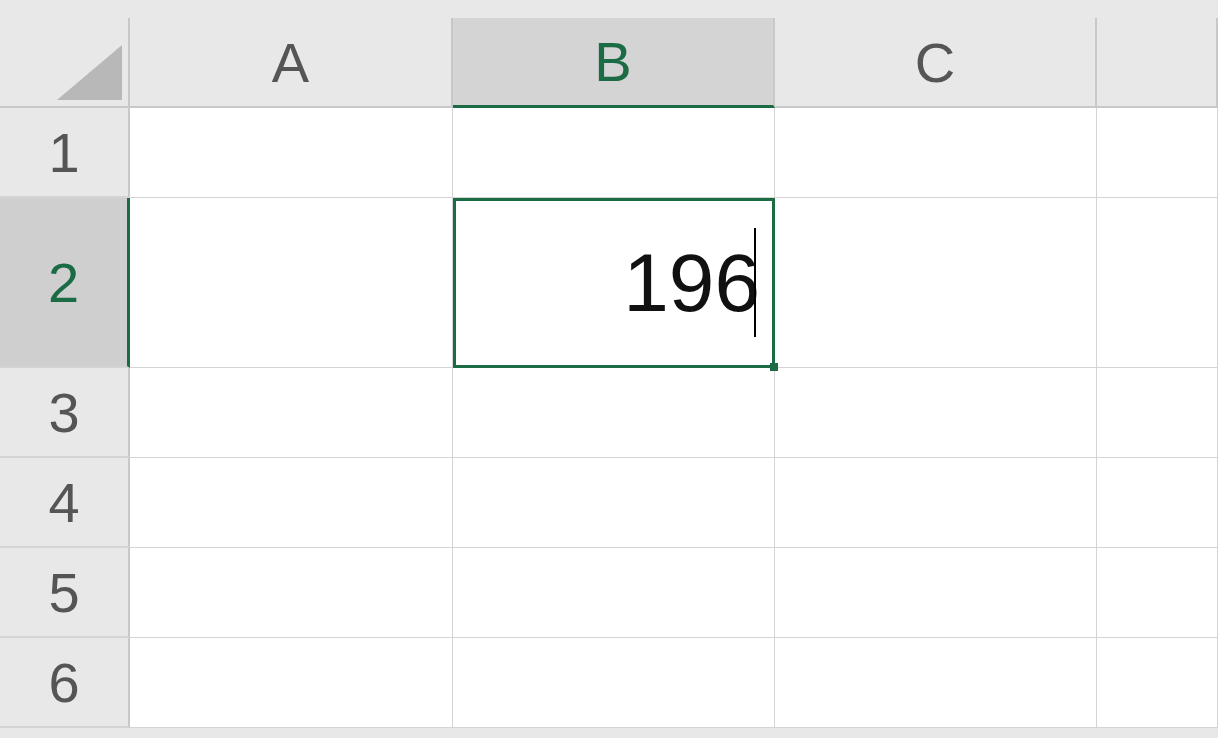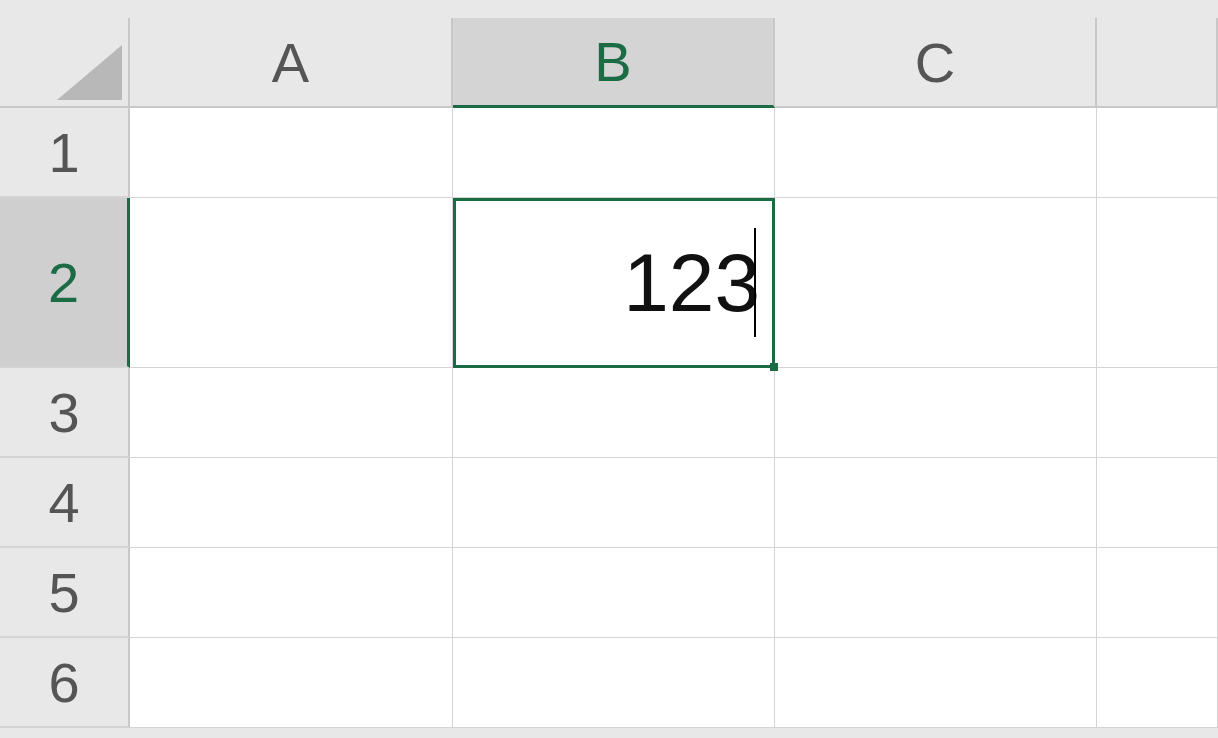--- a/index.html
+++ b/index.html
@@ -144,21 +144,21 @@
       <div class="row-header row-1">1</div>
       <div class="cell col-A row-1"></div>
       <div class="cell col-B row-1"></div>
       <div class="cell col-C row-1"></div>
       <div class="cell col-D row-1"></div>
     </div>
     <div class="row">
       <div class="row-header row-2 active">2</div>
       <div class="cell col-A row-2"></div>
       <div class="cell col-B row-2 editing">
-        <span>123</span>
+        <span>196</span>
         <span class="cursor"></span>
         <span class="fill-handle"></span>
       </div>
       <div class="cell col-C row-2"></div>
       <div class="cell col-D row-2"></div>
     </div>
     <div class="row">
       <div class="row-header row-3">3</div>
       <div class="cell col-A row-3"></div>
       <div class="cell col-B row-3"></div>

